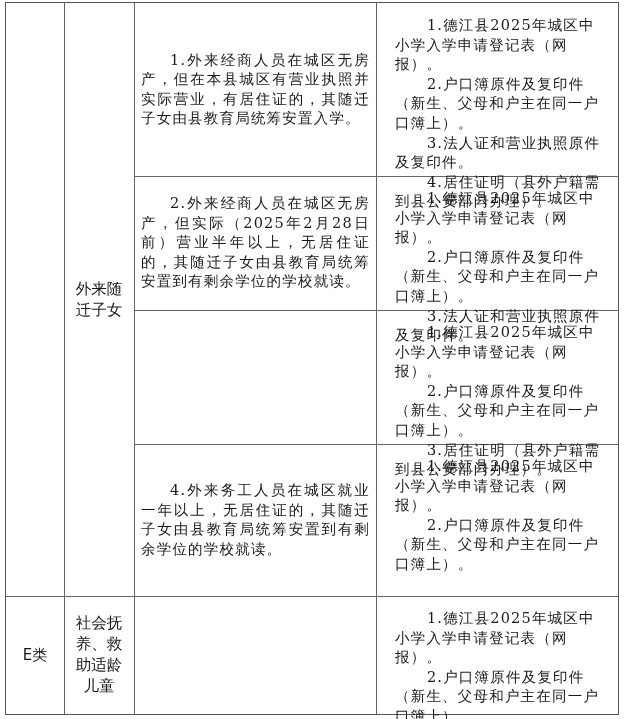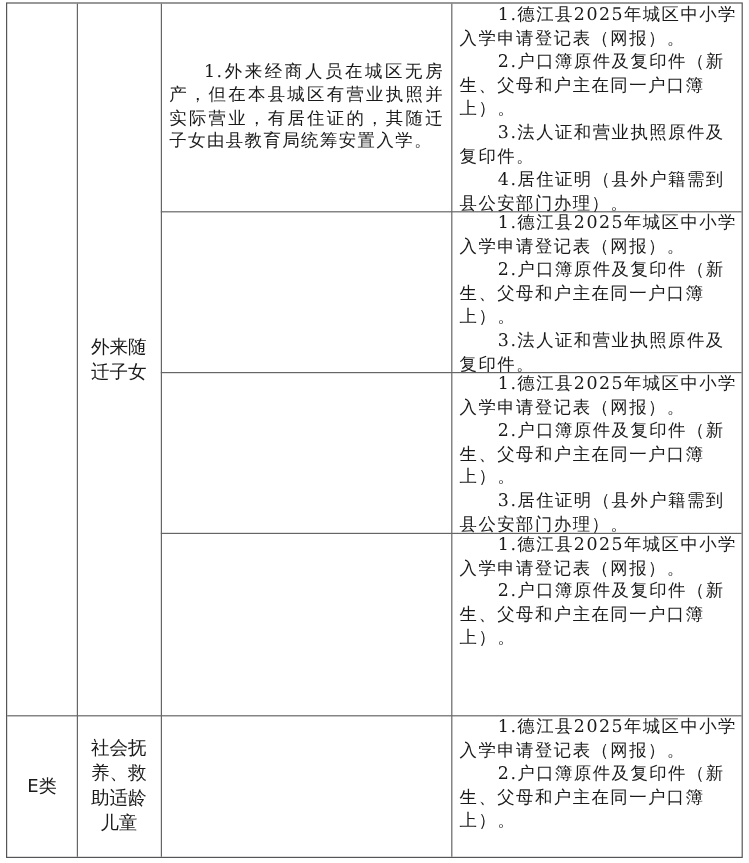--- a/index.html
+++ b/index.html
@@ -9,21 +9,21 @@
            border: 1.5px solid #555; box-sizing: border-box; }
     .vline { position: absolute; top: 0; bottom: 0; width: 0; border-left: 1.2px solid #666; }
     .hline { position: absolute; height: 0; border-top: 1.2px solid #666; }
     .cell { position: absolute; box-sizing: border-box; display: flex; align-items: center; }
     .cat { justify-content: center; font-size: 15px; font-family: "DejaVu Sans", "Liberation Sans", sans-serif; }
     .grp { justify-content: center; text-align: center; font-size: 15.5px; line-height: 21px;
            font-family: "DejaVu Sans", "Liberation Sans", sans-serif; padding: 0 6px; align-items: center; }
     .cond { font-size: 14.5px; line-height: 19.5px; padding: 0 6px 0 7px; text-align: justify; }
     .cond .txt { text-indent: 2em; letter-spacing: 1.2px; }
     .docs { font-size: 14.5px; line-height: 19.6px; padding: 0 5px 0 7px; align-items: flex-start; padding-top: 1px; }
-    .docs ul { list-style: none; margin: 0; padding: 0; }
+    .docs ul { list-style: none; margin: 12px; padding: 0; }
     .docs li { text-indent: 2.2em; letter-spacing: 1.2px; }
   </style>
 </head>
 <body>
 
 <div class="tbl">
 
   <div class="vline" style="left:58px"></div>
   <div class="vline" style="left:128px"></div>
   <div class="vline" style="left:370px"></div>
@@ -43,36 +43,42 @@
   </div>
   <div class="cell docs" style="left:370px; top:0; width:244px; height:173px">
     <ul>
       <li>1.德江县2025年城区中小学入学申请登记表（网报）。</li>
       <li>2.户口簿原件及复印件（新生、父母和户主在同一户口簿上）。</li>
       <li>3.法人证和营业执照原件及复印件。</li>
       <li>4.居住证明（县外户籍需到县公安部门办理）。</li>
     </ul>
   </div>
 
+  <div class="cell cond" style="left:128px; top:173px; width:242px; height:134px">
+    <div class="txt">2.外来经商人员在城区无房产，但实际（2025年2月28日前）营业半年以上，无居住证的，其随迁子女由县教育局统筹安置到有剩余学位的学校就读。</div>
+  </div>
   <div class="cell docs" style="left:370px; top:173px; width:244px; height:134px">
     <ul>
       <li>1.德江县2025年城区中小学入学申请登记表（网报）。</li>
       <li>2.户口簿原件及复印件（新生、父母和户主在同一户口簿上）。</li>
       <li>3.法人证和营业执照原件及复印件。</li>
     </ul>
   </div>
 
   <div class="cell docs" style="left:370px; top:307px; width:244px; height:134px">
     <ul>
       <li>1.德江县2025年城区中小学入学申请登记表（网报）。</li>
       <li>2.户口簿原件及复印件（新生、父母和户主在同一户口簿上）。</li>
       <li>3.居住证明（县外户籍需到县公安部门办理）。</li>
     </ul>
   </div>
 
+  <div class="cell cond" style="left:128px; top:441px; width:242px; height:152px">
+    <div class="txt">4.外来务工人员在城区就业一年以上，无居住证的，其随迁子女由县教育局统筹安置到有剩余学位的学校就读。</div>
+  </div>
   <div class="cell docs" style="left:370px; top:441px; width:244px; height:152px">
     <ul>
       <li>1.德江县2025年城区中小学入学申请登记表（网报）。</li>
       <li>2.户口簿原件及复印件（新生、父母和户主在同一户口簿上）。</li>
     </ul>
   </div>
 
   <div class="cell grp" style="left:58px; top:593px; width:70px; height:118px">
     <span style="display:block;width:3.2em;word-break:break-all">社会抚养、救助适龄儿童</span>
   </div>

